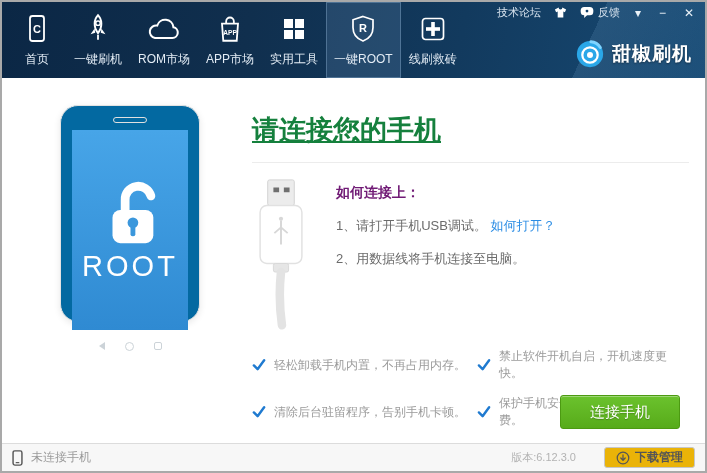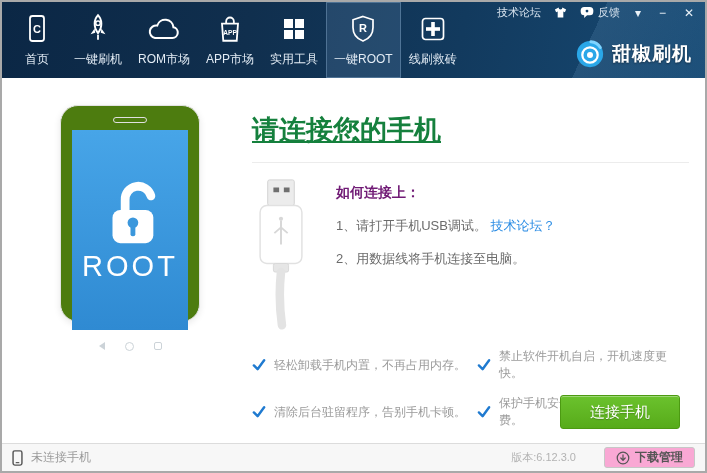--- a/index.html
+++ b/index.html
@@ -52,21 +52,21 @@
     display: flex; align-items: center; gap: 7px;
   }
   .logo-text { color: #fff; font-size: 19px; font-weight: 700; letter-spacing: 1px; text-shadow: 0 1px 2px rgba(0,0,0,0.4); }
 
   
   .content { position: absolute; top: 76px; bottom: 28px; left: 0; right: 0; background: #fff; }
 
   .phone {
     position: absolute; left: 58px; top: 27px;
     width: 140px; height: 217px;
-    background: #4d7c0f; border: 1px solid #e3e3e3; border-radius: 18px;
+    background: #0369a1; border: 1px solid #e3e3e3; border-radius: 18px;
     box-shadow: 0 2px 7px rgba(0,0,0,0.09);
   }
   .earpiece { width: 34px; height: 6px; border: 1px solid #e0e0e0; border-radius: 4px; margin: 11px auto 7px; }
   .screen {
     width: 116px; height: 200px; margin: 0 auto;
     background: linear-gradient(180deg, #47a5e8 0%, #2f8ad2 100%);
     display: flex; flex-direction: column; align-items: center; justify-content: center;
   }
   .root-label { color: #fff; font-size: 29px; letter-spacing: 3px; margin-top: 2px; }
   .phone-chin { height: 26px; display: flex; align-items: center; justify-content: center; gap: 20px; margin-top: 3px; }
@@ -103,21 +103,21 @@
     display: flex; align-items: center; justify-content: space-between;
     padding: 0 10px;
   }
   .status-left { display: flex; align-items: center; gap: 8px; }
   .status-text { font-size: 12px; color: #9a9a9a; }
   .status-right { display: flex; align-items: center; gap: 28px; }
   .version-text { font-size: 11px; color: #b3b3b3; }
   .download-btn {
     display: flex; align-items: center; gap: 5px;
     height: 21px; padding: 0 11px;
-    background: #f9a8d4; border: 1px solid #c7c7c7; border-radius: 3px;
+    background: #eab308; border: 1px solid #c7c7c7; border-radius: 3px;
     font-size: 12px; font-weight: 700; color: #555; font-family: inherit; cursor: pointer;
   }
 </style>
 </head>
 <body>
 
 <div class="window">
 
   <div class="nav">
     <div class="nav-tabs">
@@ -261,21 +261,21 @@
           <rect x="8" y="29" width="44" height="61" rx="7" fill="#fff" stroke="#e1e1e1" stroke-width="1.5"></rect>
           <path d="M30 45 V70 M30 52 l-7 6 M30 52 l7 6" stroke="#d7d7d7" stroke-width="2" fill="none"></path>
           <circle cx="30" cy="43" r="2.2" fill="#d7d7d7"></circle>
           <rect x="22" y="90" width="16" height="9" rx="2" fill="#e6e6e6" stroke="#d8d8d8"></rect>
           <path d="M30 99 q-3 28 1 56" stroke="#e3e3e3" stroke-width="9" fill="none" stroke-linecap="round"></path>
         </svg>
         <div class="howto-text">
           <div class="howto-heading">如何连接上：</div>
           <div class="howto-step">
             <span>1、请打开手机USB调试。</span>
-            <a class="howto-link">技术论坛？</a>
+            <a class="howto-link">如何打开？</a>
           </div>
           <div class="howto-step">
             <span>2、用数据线将手机连接至电脑。</span>
           </div>
         </div>
       </div>
 
       <div class="features">
         <div class="feature">
           <svg width="14" height="14" viewBox="0 0 15 15">

